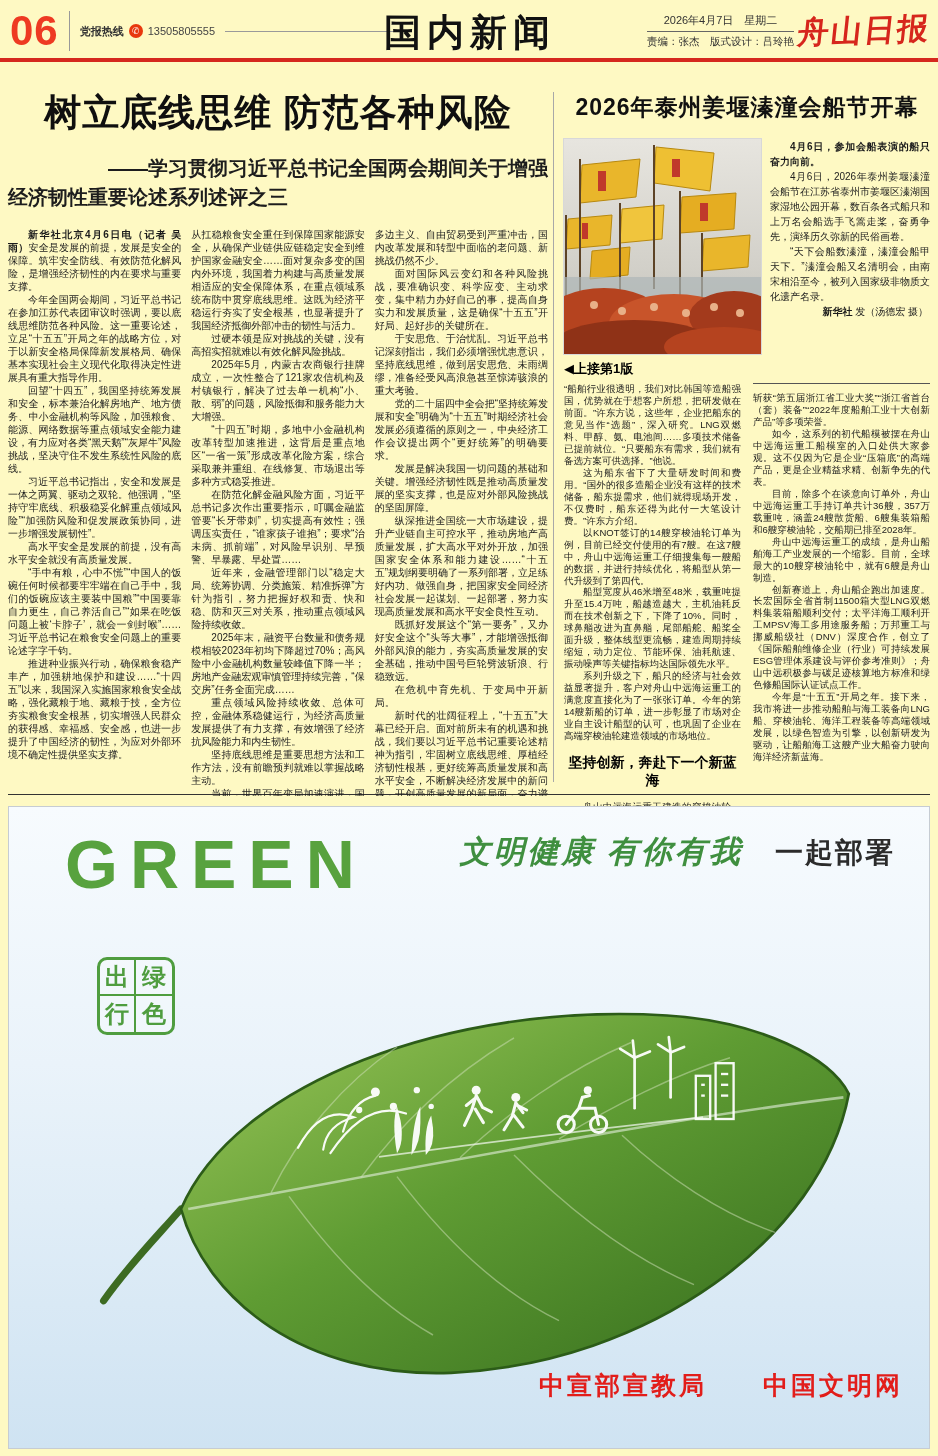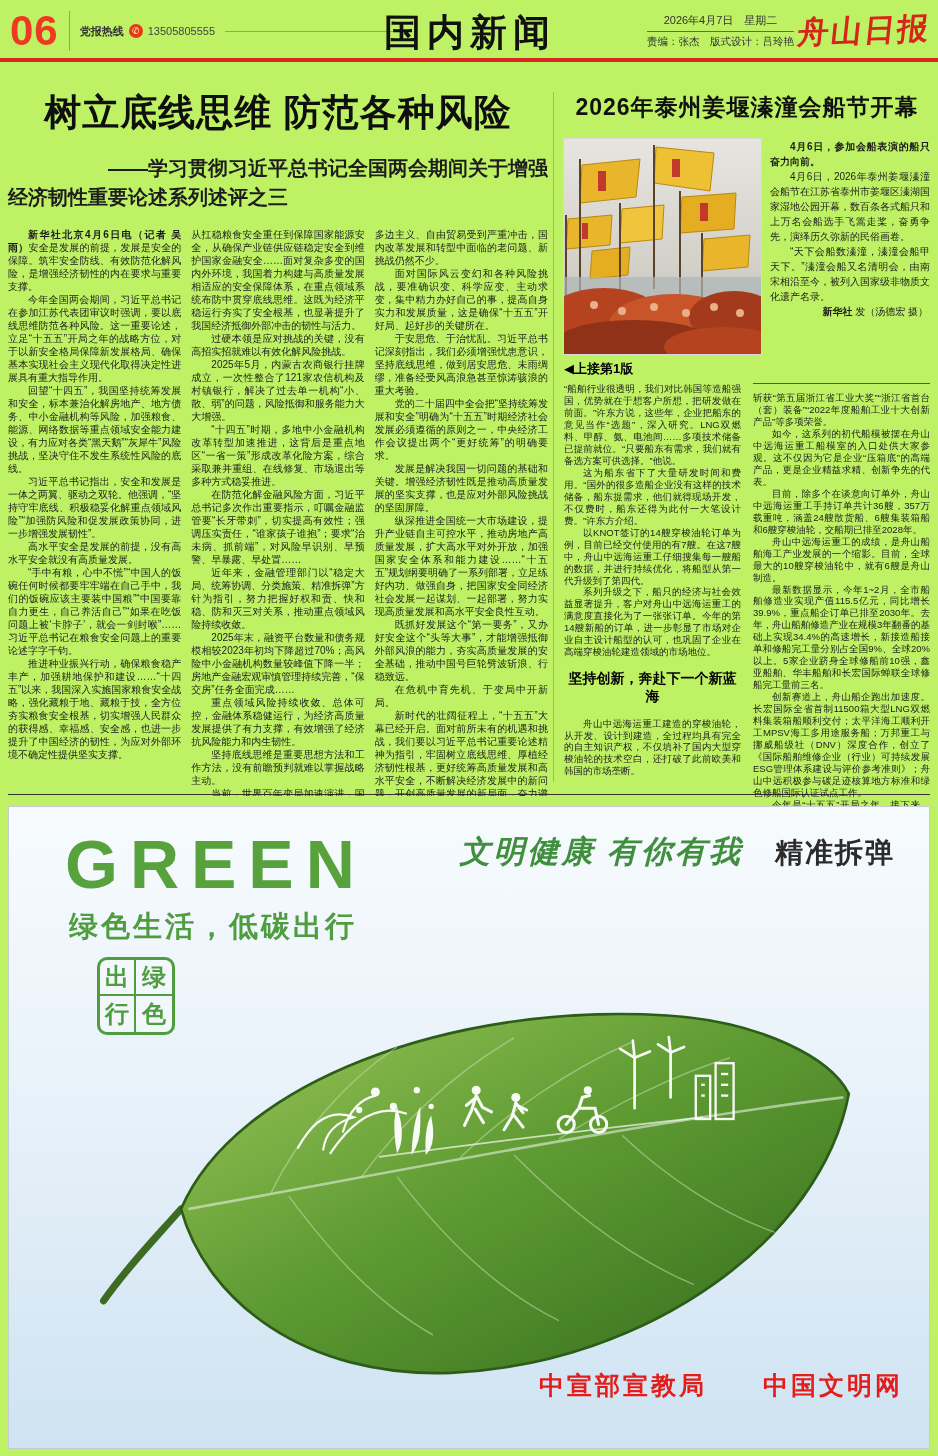--- a/index.html
+++ b/index.html
@@ -1,16 +1,16 @@
 <!DOCTYPE html>
 <html><head>
 <meta charset="utf-8">
 <style>
   html,body{margin:0;padding:0;background:#ffffff;}
-  .page{position:relative;width:938px;height:1456px;background:#bef264;overflow:hidden;
+  .page{position:relative;width:938px;height:1456px;background:#fef9c3;overflow:hidden;
         font-family:"Liberation Sans","DejaVu Sans",sans-serif;color:#1b1b1b;}
 
   
   .hdr{position:absolute;top:6px;left:10px;right:8px;height:50px;display:flex;align-items:center;}
   .pagenum{font-size:42px;font-weight:800;color:#ee3a22;line-height:1;letter-spacing:1px;}
   .vline{width:1px;height:40px;background:#999;margin:0 10px;}
   .hotline{display:flex;align-items:center;gap:5px;font-size:11px;font-weight:700;color:#333;}
   .phone-ico{display:inline-block;width:14px;height:14px;border-radius:50%;background:#e8380d;color:#fff;
              font-size:9px;line-height:14px;text-align:center;font-weight:400;}
   .hnum{font-weight:400;color:#444;}
@@ -197,52 +197,51 @@
           </div>
       </div>
 
       <div class="cont-sec">
         <p class="jump">◀上接第1版</p>
         <div class="cont-cols">
           <div class="cont-col">
               <p class="cont">“船舶行业很透明，我们对比韩国等造船强国，优势就在于想客户所想，把研发做在前面。”许东方说，这些年，企业把船东的意见当作“选题”，深入研究。LNG双燃料、甲醇、氨、电池间……多项技术储备已提前就位。“只要船东有需求，我们就有备选方案可供选择。”他说。</p>
               <p>这为船东省下了大量研发时间和费用。“国外的很多造船企业没有这样的技术储备，船东提需求，他们就得现场开发，不仅费时，船东还得为此付一大笔设计费。”许东方介绍。</p>
               <p>以KNOT签订的14艘穿梭油轮订单为例，目前已经交付使用的有7艘。在这7艘中，舟山中远海运重工仔细搜集每一艘船的数据，并进行持续优化，将船型从第一代升级到了第四代。</p>
+              <p>船型宽度从46米增至48米，载重吨提升至15.4万吨，船越造越大，主机油耗反而在技术创新之下，下降了10%。同时，球鼻艏改进为直鼻艏，尾部船舵、船桨全面升级，整体线型更流畅，建造周期持续缩短，动力定位、节能环保、油耗航速、振动噪声等关键指标均达国际领先水平。</p>
               <p>系列升级之下，船只的经济与社会效益显著提升，客户对舟山中远海运重工的满意度直接化为了一张张订单。今年的第14艘新船的订单，进一步彰显了市场对企业自主设计船型的认可，也巩固了企业在高端穿梭油轮建造领域的市场地位。</p>
               <h4 class="col-subhead">坚持创新，奔赴下一个新蓝海</h4>
               <p>舟山中远海运重工建造的穿梭油轮，从开发、设计到建造，全过程均具有完全的自主知识产权，不仅填补了国内大型穿梭油轮的技术空白，还打破了此前欧美和韩国的市场垄断。</p>
             </div>
           <div class="cont-col right-sub">
               <p class="cont">斩获“第五届浙江省工业大奖”“浙江省首台（套）装备”“2022年度船舶工业十大创新产品”等多项荣誉。</p>
               <p>如今，这系列的初代船模被摆在舟山中远海运重工船模室的入口处供大家参观。这不仅因为它是企业“压箱底”的高端产品，更是企业精益求精、创新争先的代表。</p>
               <p>目前，除多个在谈意向订单外，舟山中远海运重工手持订单共计36艘，357万载重吨，涵盖24艘散货船、6艘集装箱船和6艘穿梭油轮，交船期已排至2028年。</p>
               <p>舟山中远海运重工的成绩，是舟山船舶海工产业发展的一个缩影。目前，全球最大的10艘穿梭油轮中，就有6艘是舟山制造。</p>
-              <p>最新数据显示，今年1~2月，全市船舶修造业实现产值115.5亿元，同比增长39.9%，重点船企订单已排至2030年。去年，舟山船舶修造产业在规模3年翻番的基础上实现34.4%的高速增长，新接造船接单和修船完工量分别占全国9%、全球20%以上。5家企业跻身全球修船前10强，鑫亚船舶、华丰船舶和长宏国际蝉联全球修船完工量前三名。</p>
               <p>创新赛道上，舟山船企跑出加速度。长宏国际全省首制11500箱大型LNG双燃料集装箱船顺利交付；太平洋海工顺利开工MPSV海工多用途服务船；万邦重工与挪威船级社（DNV）深度合作，创立了《国际船舶维修企业（行业）可持续发展ESG管理体系建设与评价参考准则》；舟山中远积极参与碳足迹核算地方标准和绿色修船国际认证试点工作。</p>
               <p>今年是“十五五”开局之年。接下来，我市将进一步推动船舶与海工装备向LNG船、穿梭油轮、海洋工程装备等高端领域发展，以绿色智造为引擎，以创新研发为驱动，让船舶海工这艘产业大船奋力驶向海洋经济新蓝海。</p>
             </div>
         </div>
       </div>
     </section>
   </div>
 
   <section class="ad">
     <div class="green-word">GREEN</div>
-    <div class="green-slogan">绿色生活，低碳出行</div>
 
     <div class="seal">
       <span>出</span>
       <span>绿</span>
       <span>行</span>
       <span>色</span>
     </div>
 
     <div class="campaign">
       <span class="campaign-script">文明健康  有你有我</span>
-      <span class="ad-type">精准拆弹</span>
+      <span class="ad-type">一起部署</span>
     </div>
 
     <div class="leaf-wrap">
       <svg width="844" height="486" viewBox="0 0 880 540">
         <defs>
           <linearGradient id="leafg" x1="0" y1="0" x2="1" y2="1">
             <stop offset="0" stop-color="#9cc75a"></stop>
               <stop offset="0.45" stop-color="#5f9c33"></stop>
               <stop offset="1" stop-color="#336a1c"></stop>
           </linearGradient>

